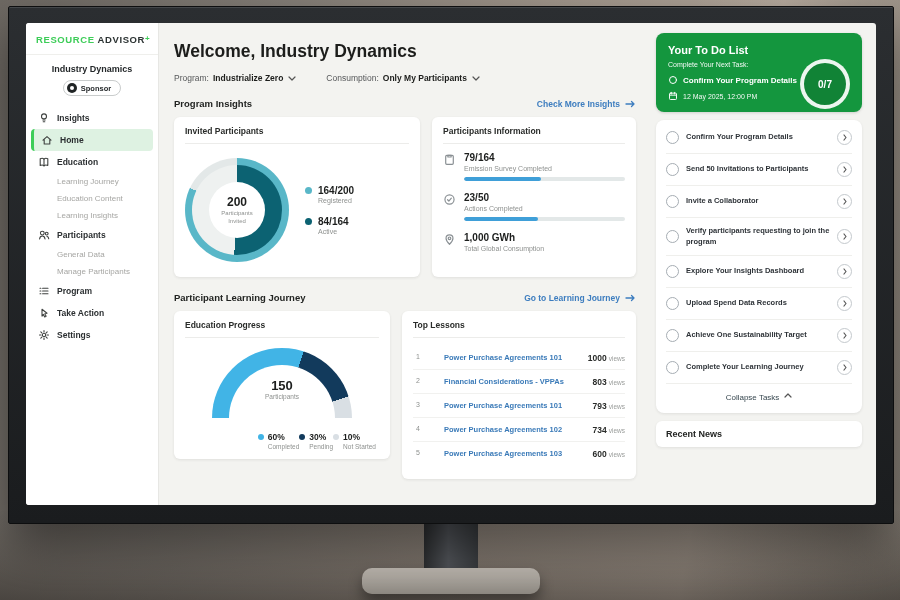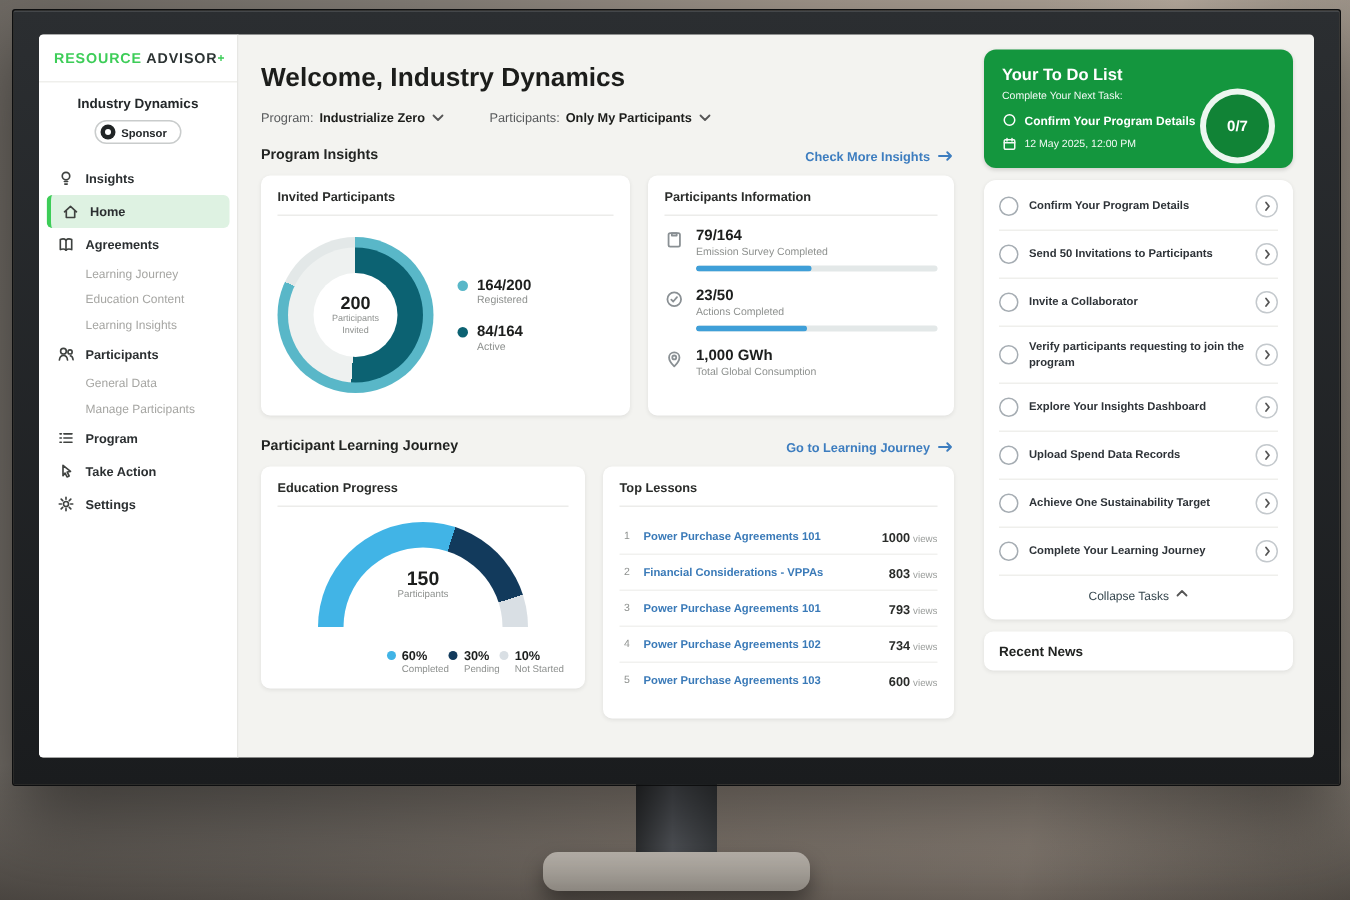--- a/index.html
+++ b/index.html
@@ -94,21 +94,21 @@
   .gauge-center{position:absolute;left:0;right:0;top:30px;text-align:center;}
   .gauge-center-val{font-size:13px;font-weight:bold;color:#1c1e1d;}
   .gauge-center-lab{font-size:6.5px;color:#8e918f;}
   .gauge-legend{display:flex;justify-content:flex-end;margin-top:14px;padding:0 3px;}
   .gl-item{display:flex;gap:4px;align-items:flex-start;}
   .gl-dot{width:6px;height:6px;border-radius:50%;margin-top:2px;flex:none;}
   .gl-val{font-size:8.5px;font-weight:bold;color:#1c1e1d;}
   .gl-lab{font-size:6.5px;color:#8e918f;margin-top:1px;}
 
   
-  .lesson-row{display:flex;align-items:center;gap:6px;padding:6.5px 0;border-bottom:1px solid #f1f1ef;}
+  .lesson-row{display:flex;gap:21px;padding:6.5px 0;border-bottom:1px solid #f1f1ef;}
   .lesson-row:last-of-type{border-bottom:none;}
   .lesson-rank{width:10px;font-size:7px;color:#8e918f;text-align:center;flex:none;}
   .lesson-title{flex:1;font-size:7.5px;font-weight:600;color:var(--lesson-blue,#3a7ab8);cursor:pointer;}
   .lesson-views{font-size:8.5px;font-weight:bold;color:#2a2c2a;white-space:nowrap;}
   .lesson-views span{font-size:6.5px;font-weight:normal;color:#9a9d9b;margin-left:2px;}
 
   
   .rightpanel{position:absolute;right:0;top:0;bottom:0;width:224px;padding:10px 14px 6px 4px;box-sizing:border-box;overflow:hidden;}
   .todo-card{position:relative;background:var(--todo-green,#14963e);border-radius:8px;color:#fff;padding:11px 12px;box-shadow:0 1px 3px rgba(0,0,0,.15);}
   .todo-title{font-size:11px;font-weight:bold;}
@@ -173,21 +173,21 @@
             </span>
           <span>Home</span>
         </div>
         <div class="nav-item">
           <span class="nav-icon">
               <svg class="icon" width="12" height="12" viewBox="0 0 12 12">
                 <path d="M6 3.1C5 2.1 3.6 2.1 2.2 2.7v6.7C3.6 8.8 5 8.8 6 9.8c1-1 2.4-1 3.8-.4V2.7C8.4 2.1 7 2.1 6 3.1Z"></path>
                 <path d="M6 3.1v6.7"></path>
               </svg>
             </span>
-          <span>Agreements</span>
+          <span>Education</span>
         </div>
         <div class="nav-item sub">
           <span>Learning Journey</span>
         </div>
         <div class="nav-item sub">
           <span>Education Content</span>
         </div>
         <div class="nav-item sub">
           <span>Learning Insights</span>
         </div>
@@ -241,21 +241,21 @@
 
       <div class="filters">
         <div class="filter">
           <span>Program:</span>
           <span class="f-value">Industrialize Zero</span>
           <svg class="icon-dark" width="8" height="5" viewBox="0 0 8 5" fill="none">
               <path d="M1 1l3 3 3-3"></path>
             </svg>
         </div>
         <div class="filter">
-          <span>Participants:</span>
+          <span>Consumption:</span>
           <span class="f-value">Only My Participants</span>
           <svg class="icon-dark" width="8" height="5" viewBox="0 0 8 5" fill="none">
               <path d="M1 1l3 3 3-3"></path>
             </svg>
         </div>
       </div>
 
       <div class="section-head">
         <span class="section-title">Program Insights</span>
         <a class="section-link">

